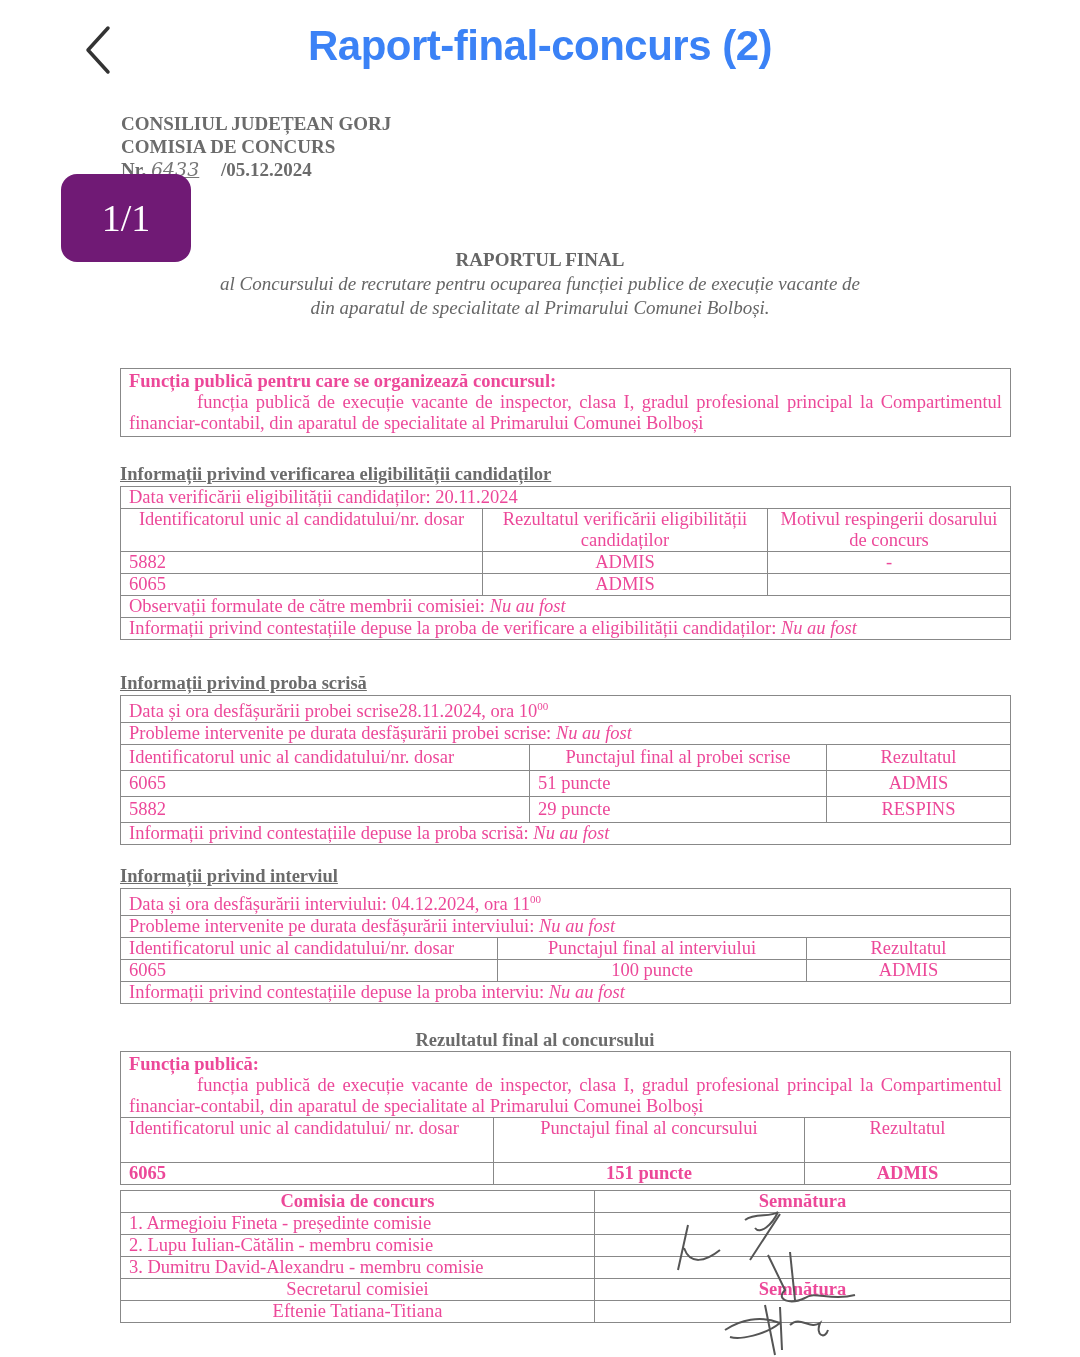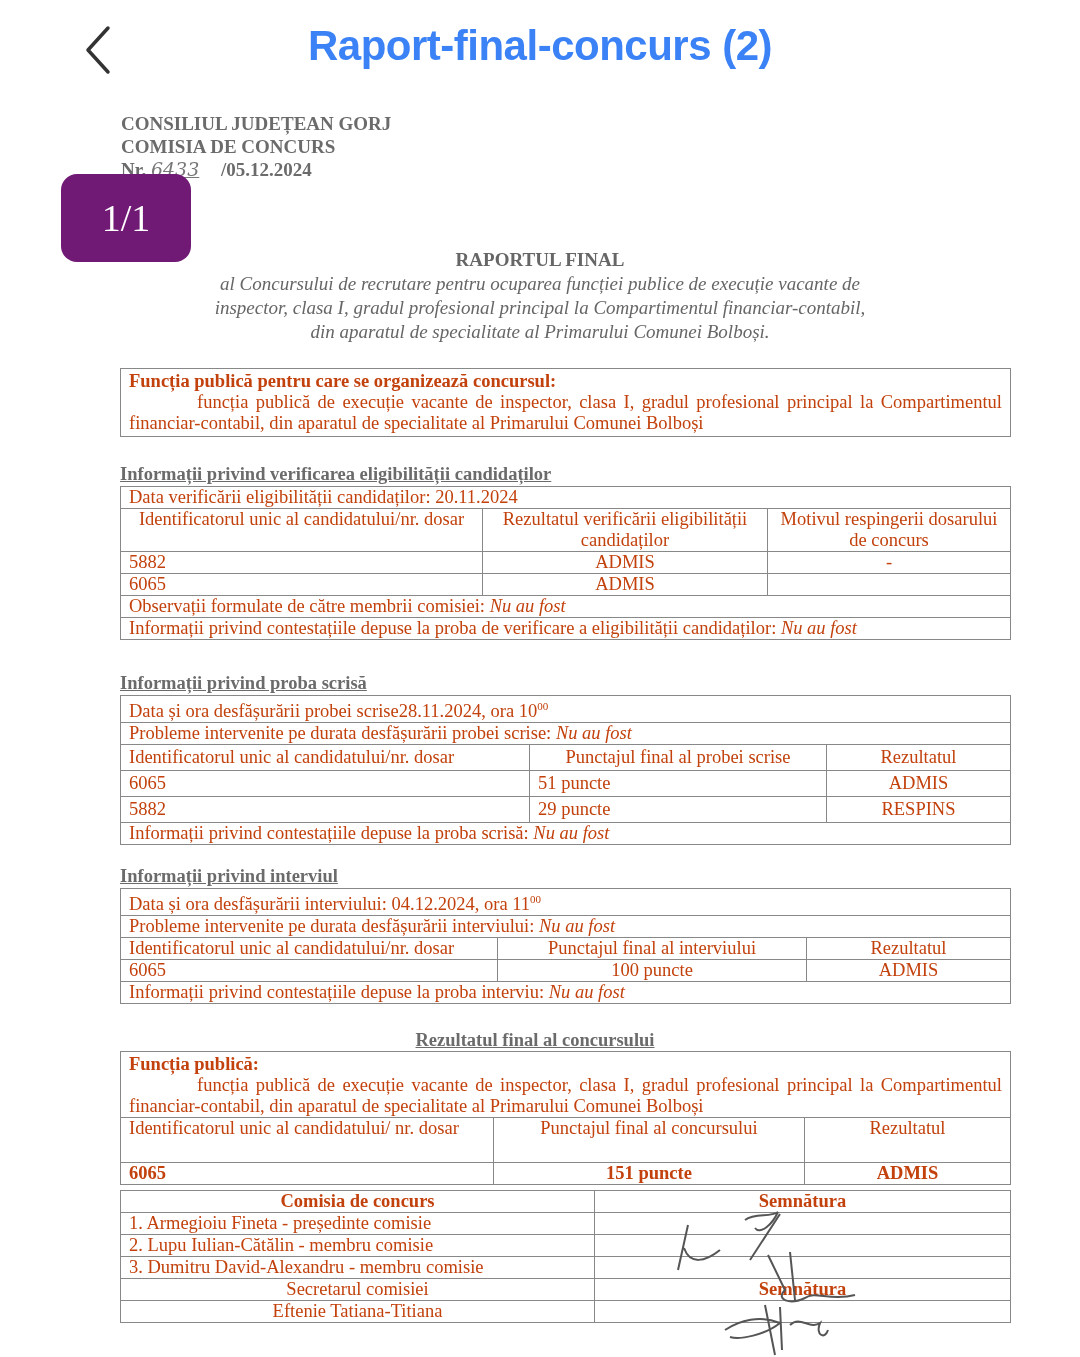--- a/index.html
+++ b/index.html
@@ -7,21 +7,21 @@
   .topbar { position:absolute; left:0; top:0; width:1080px; height:100px; background:#fff; }
   .back { position:absolute; left:78px; top:24px; width:40px; height:52px; cursor:pointer; }
   .title { position:absolute; left:0; right:0; top:22px; text-align:center; font-family:"Liberation Sans", sans-serif; font-weight:bold; font-size:42px; color:#3b82f6; letter-spacing:-0.5px; }
   .pagebadge { position:absolute; left:55px; top:174px; width:130px; height:88px; background:#701a75; border-radius:16px; color:#fff; font-family:Liberation Serif, serif; font-size:38px; display:flex; align-items:center; justify-content:center; z-index:5;margin-left:6px; }
   .doc { position:absolute; left:0; top:100px; width:1080px; height:1257px; }
   .hdr { position:absolute; left:121px; top:12px; font-weight:bold; font-size:19px; line-height:23px; color:#6b6b6b; }
   .hdr .nr-hand { font-family:"DejaVu Serif", serif; font-style:italic; font-weight:normal; color:#777; text-decoration:underline; display:inline-block; min-width:70px; }
   .rap { position:absolute; left:180px; top:148px; width:720px; text-align:center; color:#666; }
   .rap .h { font-weight:bold; font-size:19px; line-height:24px; }
   .rap .sub { font-style:italic; font-weight:normal; font-size:19px; line-height:24px; }
-  table { border-collapse:collapse; position:absolute; left:120px; width:891px; font-size:18.5px; color:#c2410c; }
+  table { border-collapse:collapse; position:absolute; left:120px; width:891px; font-size:18.5px; color:#ec4899; }
   td { border:1.5px solid #888; padding:0 8px; line-height:21px; vertical-align:top; }
   .c { text-align:center; }
   .b { font-weight:bold; }
   i { font-style:italic; }
   .sec { position:absolute; left:120px; font-weight:bold; font-size:18.5px; color:#6b6b6b; text-decoration:underline; }
   .justify { text-align:justify; text-align-last:left; }
   .indent { text-indent:68px; }
   sup { font-size:11px; }
   .sig { position:absolute; pointer-events:none; }
 </style>
@@ -46,21 +46,20 @@
     <div>COMISIA DE CONCURS</div>
     <div>
       <span>Nr.</span>
       <span class="nr-hand">6433</span><span>/05.12.2024</span>
     </div>
   </div>
 
   <div class="rap">
     <div class="h">RAPORTUL FINAL</div>
     <div class="sub">al Concursului de recrutare pentru ocuparea funcției publice de execuție vacante de</div>
-    <div class="sub">inspector, clasa I, gradul profesional principal la Compartimentul financiar-contabil,</div>
     <div class="sub">din aparatul de specialitate al Primarului Comunei Bolboși.</div>
   </div>
 
   <table style="top:268px;">
     <tbody>
         <tr>
           <td style="padding-top:2px;padding-bottom:2px;">
       <div class="b">Funcția publică pentru care se organizează concursul:</div>
       <div class="justify indent">funcția publică de execuție vacante de inspector, clasa I, gradul profesional principal la Compartimentul financiar-contabil, din aparatul de specialitate al Primarului Comunei Bolboși</div>
     </td>
@@ -146,21 +145,21 @@
       <td>6065</td>
       <td class="c">100 puncte</td>
       <td class="c">ADMIS</td>
     </tr>
     <tr>
           <td colspan="3"><span>Informații privind contestațiile depuse la proba interviu:</span> <i>Nu au fost</i></td>
         </tr>
   </tbody>
     </table>
 
-  <div class="sec" style="top:930px;left:0;width:1080px;text-align:center;text-decoration:none;"><span style="text-decoration:underline;margin-left:-10px;">Rezultatul final al concursului</span></div>
+  <div class="sec" style="top:930px;left:0;width:1080px;text-align:center;text-decoration:none;"><span style="margin-left:-10px;">Rezultatul final al concursului</span></div>
   <table style="top:951px;">
     <tbody>
         <tr>
           <td colspan="3" style="padding-top:2px;">
       <div class="b">Funcția publică:</div>
       <div class="justify indent">funcția publică de execuție vacante de inspector, clasa I, gradul profesional principal la Compartimentul financiar-contabil, din aparatul de specialitate al Primarului Comunei Bolboși</div>
     </td>
         </tr>
     <tr>
       <td style="width:356px;height:44px;margin-top:40px;">Identificatorul unic al candidatului/ nr. dosar</td>

